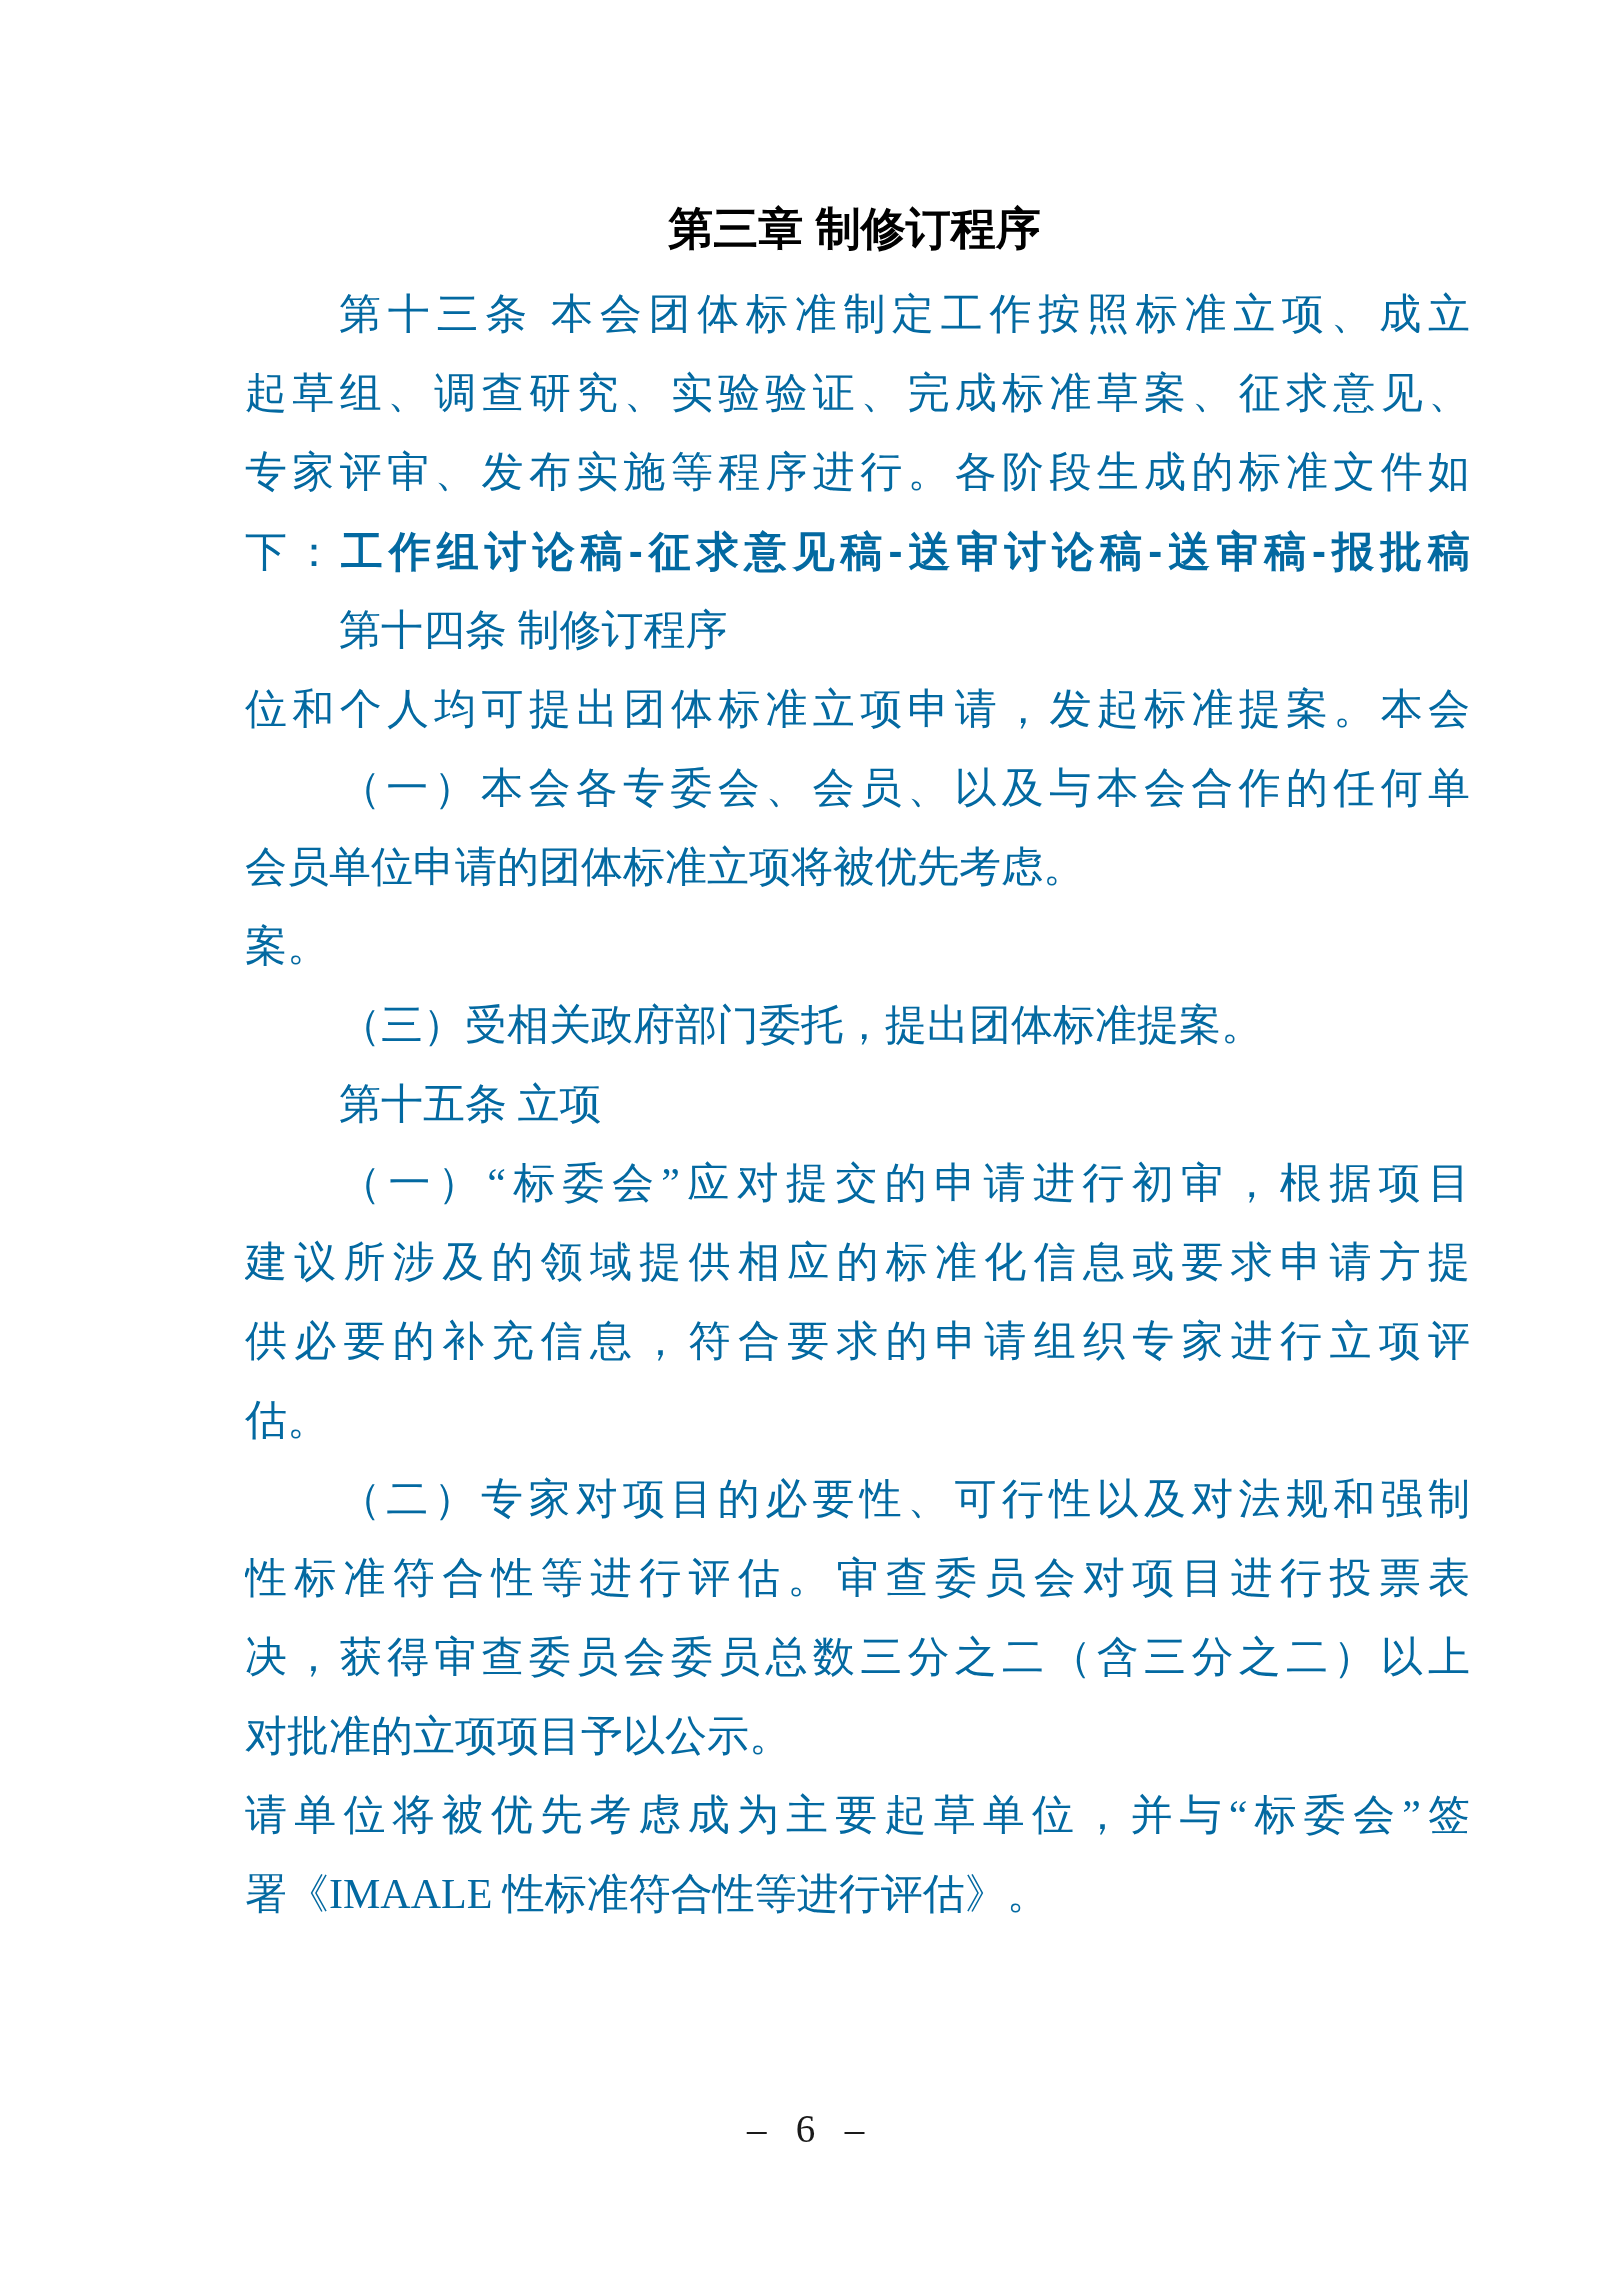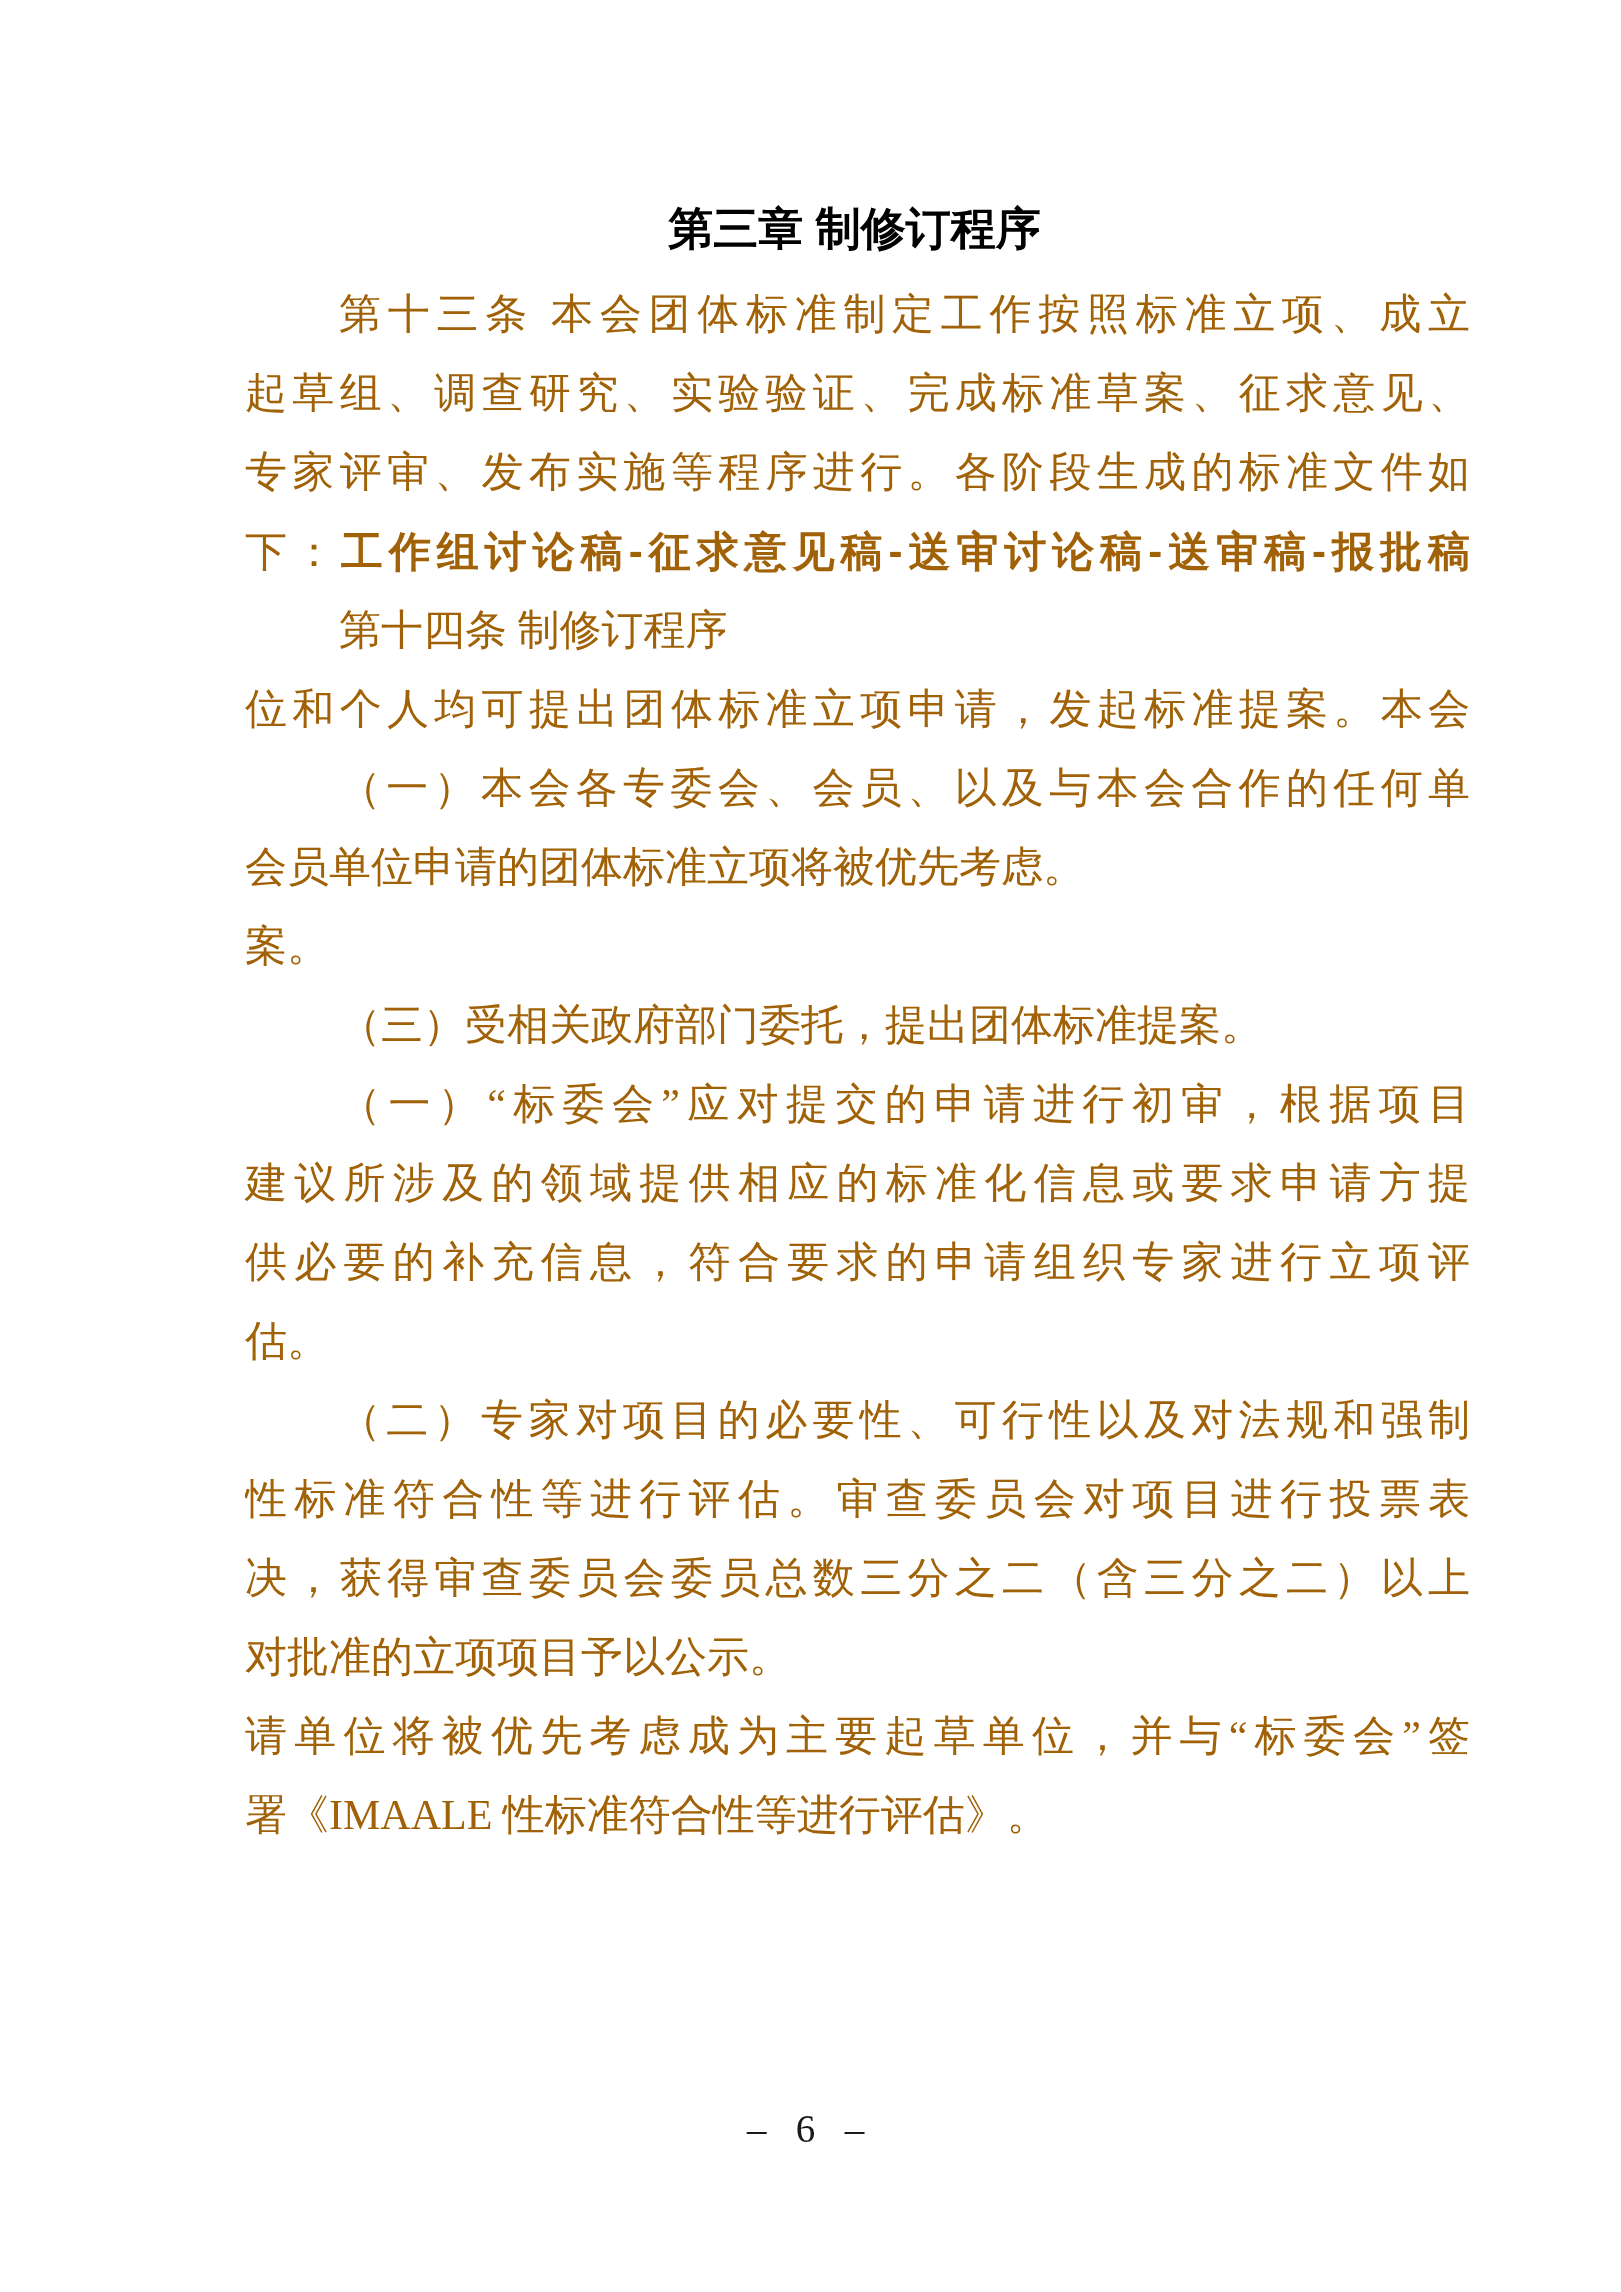--- a/index.html
+++ b/index.html
@@ -29,21 +29,21 @@
     line-height: 55px;
     color: #000000;
     padding-left: 44px;
   }
   .body-text {
     position: absolute;
     top: 275px;
     left: 245px;
     width: 1225px;
     font-size: 42px;
-    color: #a16207;
+    color: #0369a1;
   }
   .line {
     height: 79px;
     line-height: 79px;
     white-space: normal;
     text-align: justify;
     text-justify: inter-character;
     overflow: hidden;
   }
   .line.justify { text-align-last: justify; }
@@ -77,20 +77,21 @@
       <div class="line indent justify"><span class="seg">第十三条 本会团体标准制定工作按照标准立项、成立</span></div>
       <div class="line justify"><span class="seg">起草组、调查研究、实验验证、完成标准草案、征求意见、</span></div>
       <div class="line justify"><span class="seg">专家评审、发布实施等程序进行。各阶段生成的标准文件如</span></div>
       <div class="line justify"><span class="seg">下：</span><span class="seg bold">工作组讨论稿-征求意见稿-送审讨论稿-送审稿-报批稿</span></div>
       <div class="line indent no-justify"><span class="seg">第十四条 制修订程序</span></div>
       <div class="line justify"><span class="seg">位和个人均可提出团体标准立项申请，发起标准提案。本会</span></div>
       <div class="line indent justify"><span class="seg">（一）本会各专委会、会员、以及与本会合作的任何单</span></div>
       <div class="line no-justify"><span class="seg">会员单位申请的团体标准立项将被优先考虑。</span></div>
       <div class="line no-justify"><span class="seg">案。</span></div>
       <div class="line indent no-justify"><span class="seg">（三）受相关政府部门委托，提出团体标准提案。</span></div>
+      <div class="line indent no-justify"><span class="seg">第十五条 立项</span></div>
       <div class="line indent justify"><span class="seg">（一）“标委会”应对提交的申请进行初审，根据项目</span></div>
       <div class="line justify"><span class="seg">建议所涉及的领域提供相应的标准化信息或要求申请方提</span></div>
       <div class="line justify"><span class="seg">供必要的补充信息，符合要求的申请组织专家进行立项评</span></div>
       <div class="line no-justify"><span class="seg">估。</span></div>
       <div class="line indent justify"><span class="seg">（二）专家对项目的必要性、可行性以及对法规和强制</span></div>
       <div class="line justify"><span class="seg">性标准符合性等进行评估。审查委员会对项目进行投票表</span></div>
       <div class="line justify"><span class="seg">决，获得审查委员会委员总数三分之二（含三分之二）以上</span></div>
       <div class="line no-justify"><span class="seg">对批准的立项项目予以公示。</span></div>
       <div class="line justify"><span class="seg">请单位将被优先考虑成为主要起草单位，并与“标委会”签</span></div>
       <div class="line no-justify"><span class="seg">署《IMAALE 性标准符合性等进行评估》。</span></div>

